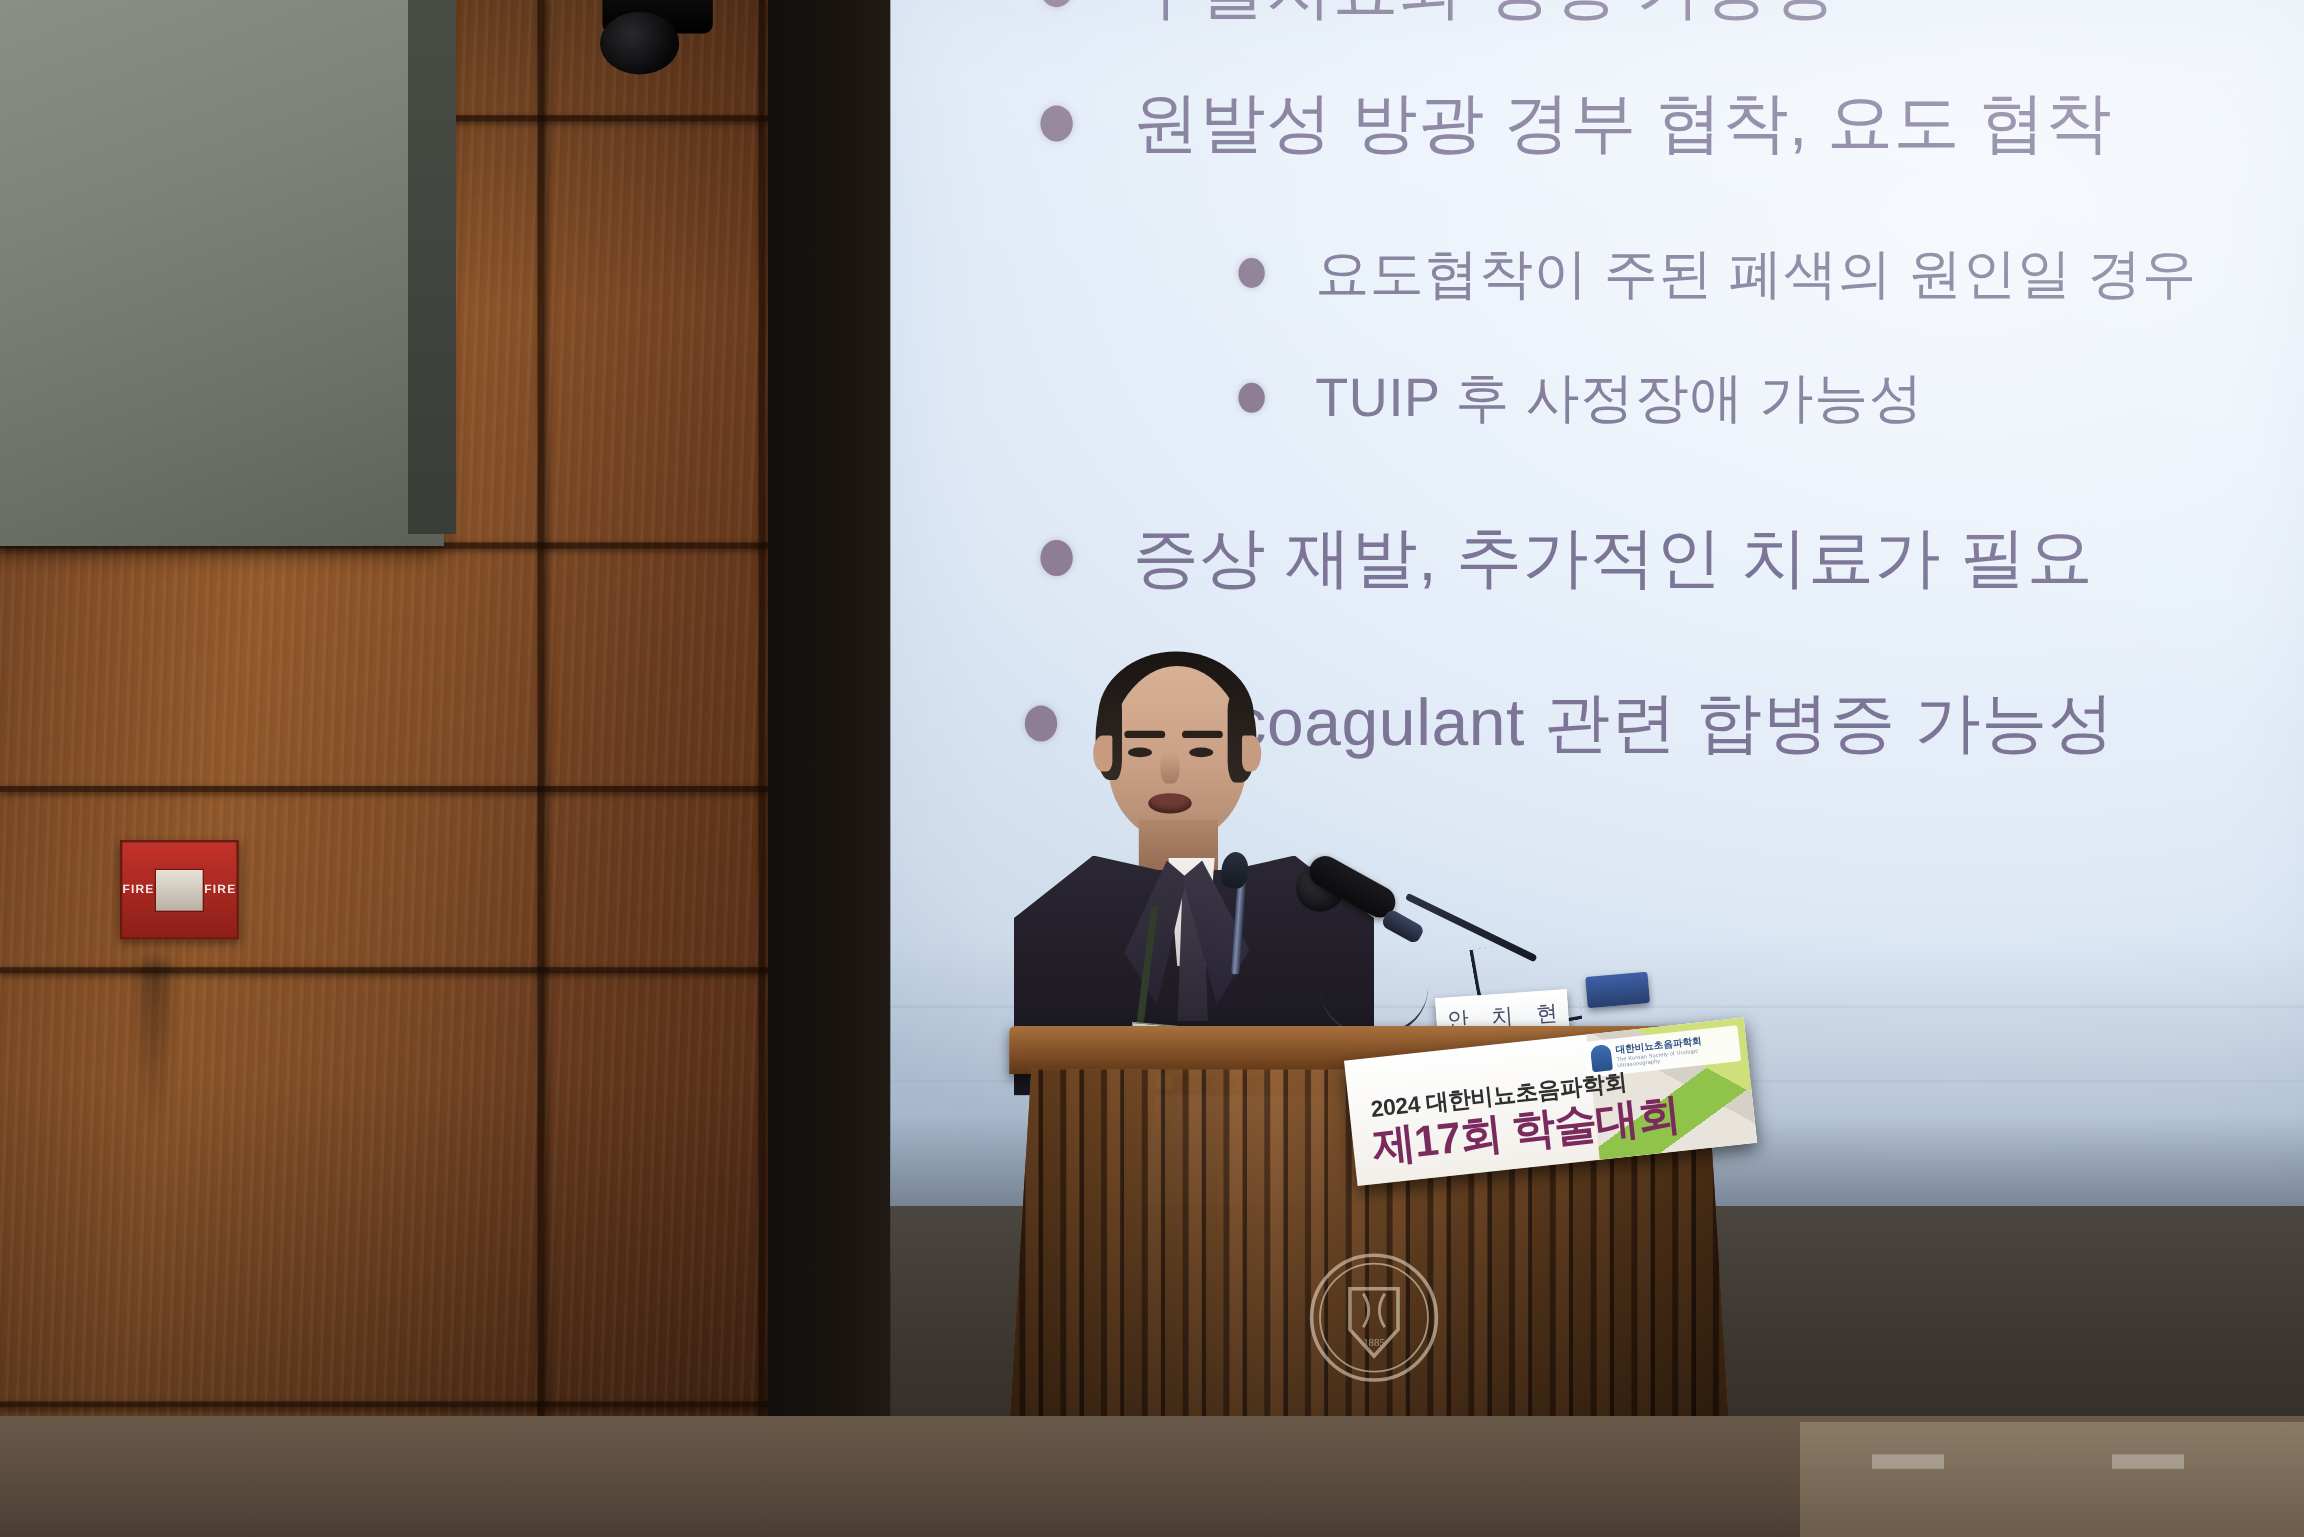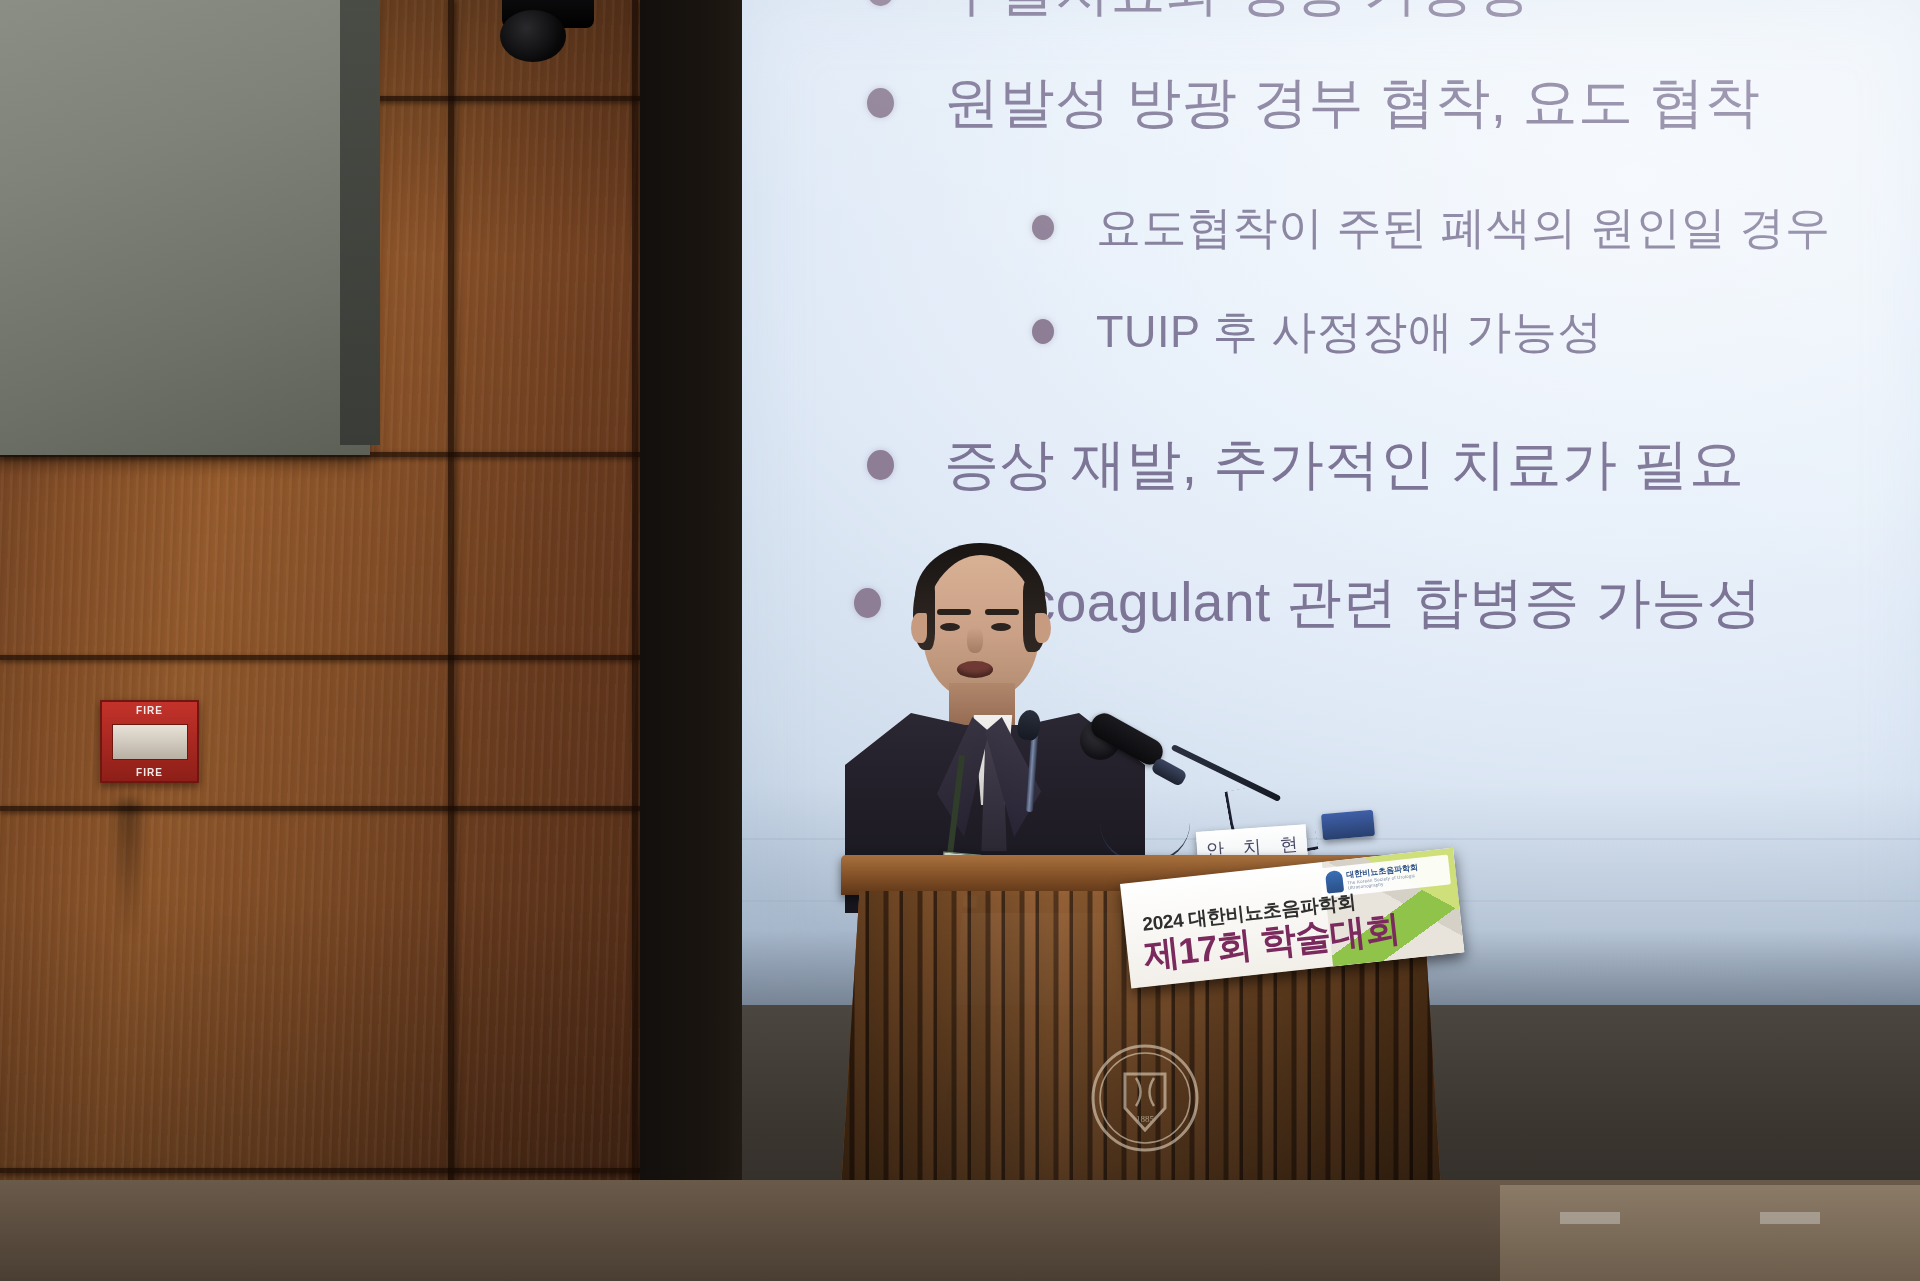--- a/index.html
+++ b/index.html
@@ -318,21 +318,21 @@
     border-radius:3px;transform:rotate(-5deg);
     box-shadow:0 3px 6px rgba(0,0,0,.4);
   }
 
   
   .fire-box{
     position:absolute;left:100px;top:700px;width:95px;height:73px;
     background:linear-gradient(180deg,#c3322a,#8d1f18);
     border:2px solid #6d1711;
     box-shadow:0 3px 8px rgba(0,0,0,.45);
-    display:flex;flex-direction:column;align-items:center;justify-content:space-between;
+    display:flex;flex-direction:row;align-items:center;justify-content:space-between;
     padding:3px 0;
   }
   .fire-label{
     font-size:10px;color:#f7e8e6;font-weight:bold;letter-spacing:1px;
   }
   .fire-window{
     width:74px;height:34px;
     background:linear-gradient(180deg,#e8e2d8,#b9b0a4);
     border:1px solid #6d1711;
   }

